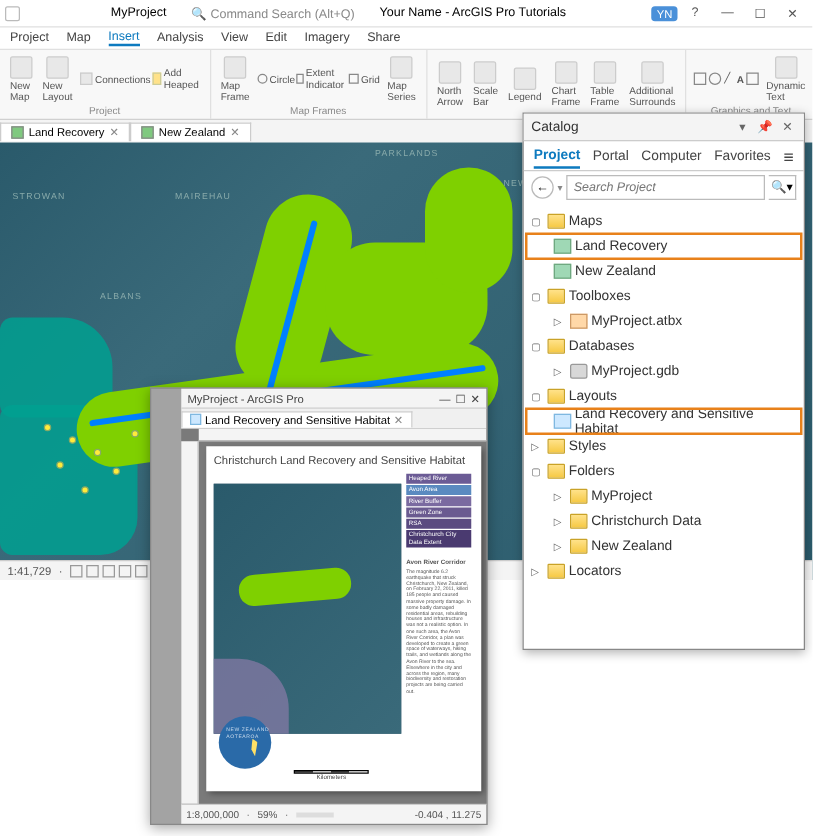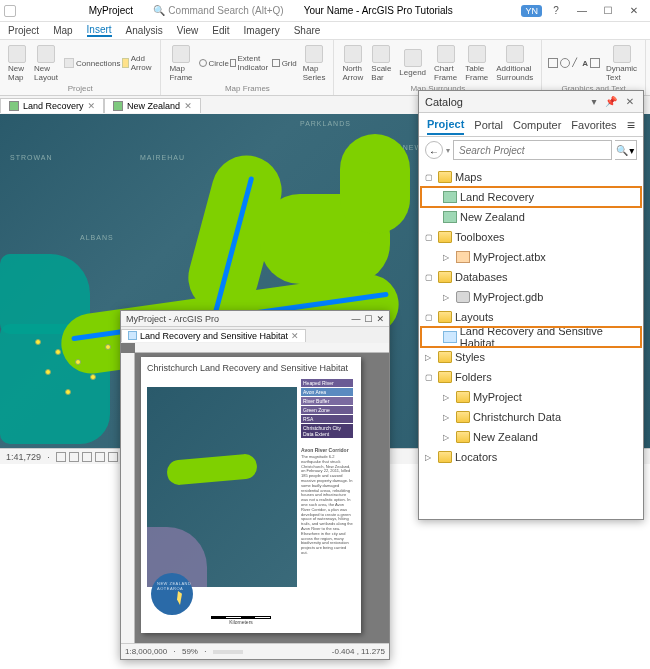--- a/index.html
+++ b/index.html
@@ -58,21 +58,21 @@
 .tree-row .ico { width: 14px; height: 12px; }
 .folder-icon { background: linear-gradient(#ffe28a,#f6c944); border: 1px solid #c9a227; border-radius: 1px; }
 .map-icon { background: #9fd8b5; border: 1px solid #6fa880; }
 .db-icon { background: #d8d8d8; border: 1px solid #999; border-radius: 2px; }
 .tbx-icon { background: #ffd8a8; border: 1px solid #cc9966; }
 .layout-icon { background: #cde8ff; border: 1px solid #7fb8e0; }
 .tree-row.indent1 { padding-left: 22px; }
 .tree-row.hl { outline: 2px solid #e8811a; outline-offset: -1px; background: #fff; }
 
 
-.layout-win { position: absolute; top: 310px; left: 120px; width: 270px; height: 350px; background: #5eead4; border: 1px solid #888; box-shadow: 0 2px 10px rgba(0,0,0,.35); }
+.layout-win { position: absolute; top: 310px; left: 120px; width: 270px; height: 350px; background: #a3a3a3; border: 1px solid #888; box-shadow: 0 2px 10px rgba(0,0,0,.35); padding-left: 24px; }
 .layout-win .lhdr { height: 16px; background: #f4f4f4; font-size: 9px; display: flex; align-items: center; padding: 0 5px; gap: 4px; color: #444; border-bottom: 1px solid #ccc; }
 .layout-win .lhdr .sp { flex: 1; }
 .layout-win .ltab { height: 16px; background: #f0f0f0; font-size: 9px; display: flex; align-items: center; }
 .layout-win .ltab .t { background: #fff; border: 1px solid #ccc; border-bottom: none; padding: 1px 6px; display: flex; align-items: center; gap: 3px; }
 .layout-win .canvas { position: relative; flex: 1; background: #7a7a7a; height: 300px; padding: 10px; }
 .layout-win .ruler-h { position: absolute; top: 0; left: 14px; right: 0; height: 10px; background: #f4f4f4; border-bottom: 1px solid #bbb; }
 .layout-win .ruler-v { position: absolute; top: 10px; left: 0; width: 14px; bottom: 0; background: #f4f4f4; border-right: 1px solid #bbb; }
 .layout-win .page { position: absolute; top: 14px; left: 20px; width: 220px; height: 276px; background: #fff; box-shadow: 2px 2px 5px rgba(0,0,0,.4); padding: 6px; }
 .layout-win .page .title { font-size: 9px; color: #444; margin-bottom: 14px; }
 .layout-win .map-frame { position: relative; width: 150px; height: 200px; background: #3a5a6b; display: inline-block; }
@@ -123,21 +123,21 @@
           <div class="icon"></div>
           <span>New Layout</span>
         </div>
       <div class="ribbon-col">
         <div class="row">
             <span class="icon" style="width:10px;height:10px;background:#e8e8e8;border:1px solid #ccc;"></span>
             <span>Connections</span>
           </div>
         <div class="row">
             <span class="icon" style="width:10px;height:10px;background:#ffe28a;border:1px solid #cc9;"></span>
-            <span>Add Arrow</span>
+            <span>Add Heaped</span>
           </div>
       </div>
     </div>
     <div class="label">Project</div>
   </div>
   <div class="ribbon-group">
     <div class="tools">
       <div class="ribbon-btn">
           <div class="icon"></div>
           <span>Map Frame</span>
@@ -183,21 +183,20 @@
         </div>
       <div class="ribbon-btn">
           <div class="icon"></div>
           <span>Table Frame</span>
         </div>
       <div class="ribbon-btn">
           <div class="icon"></div>
           <span>Additional Surrounds</span>
         </div>
     </div>
-    <div class="label">Map Surrounds</div>
   </div>
   <div class="ribbon-group">
     <div class="tools">
       <div class="ribbon-col" style="gap:0;">
         <div class="row">
             <span style="width:10px;height:10px;border:1px solid #888;"></span>
             <span style="width:10px;height:10px;border:1px solid #888;border-radius:50%;"></span>
             <span style="width:10px;height:10px;">╱</span>
           </div>
         <div class="row">

